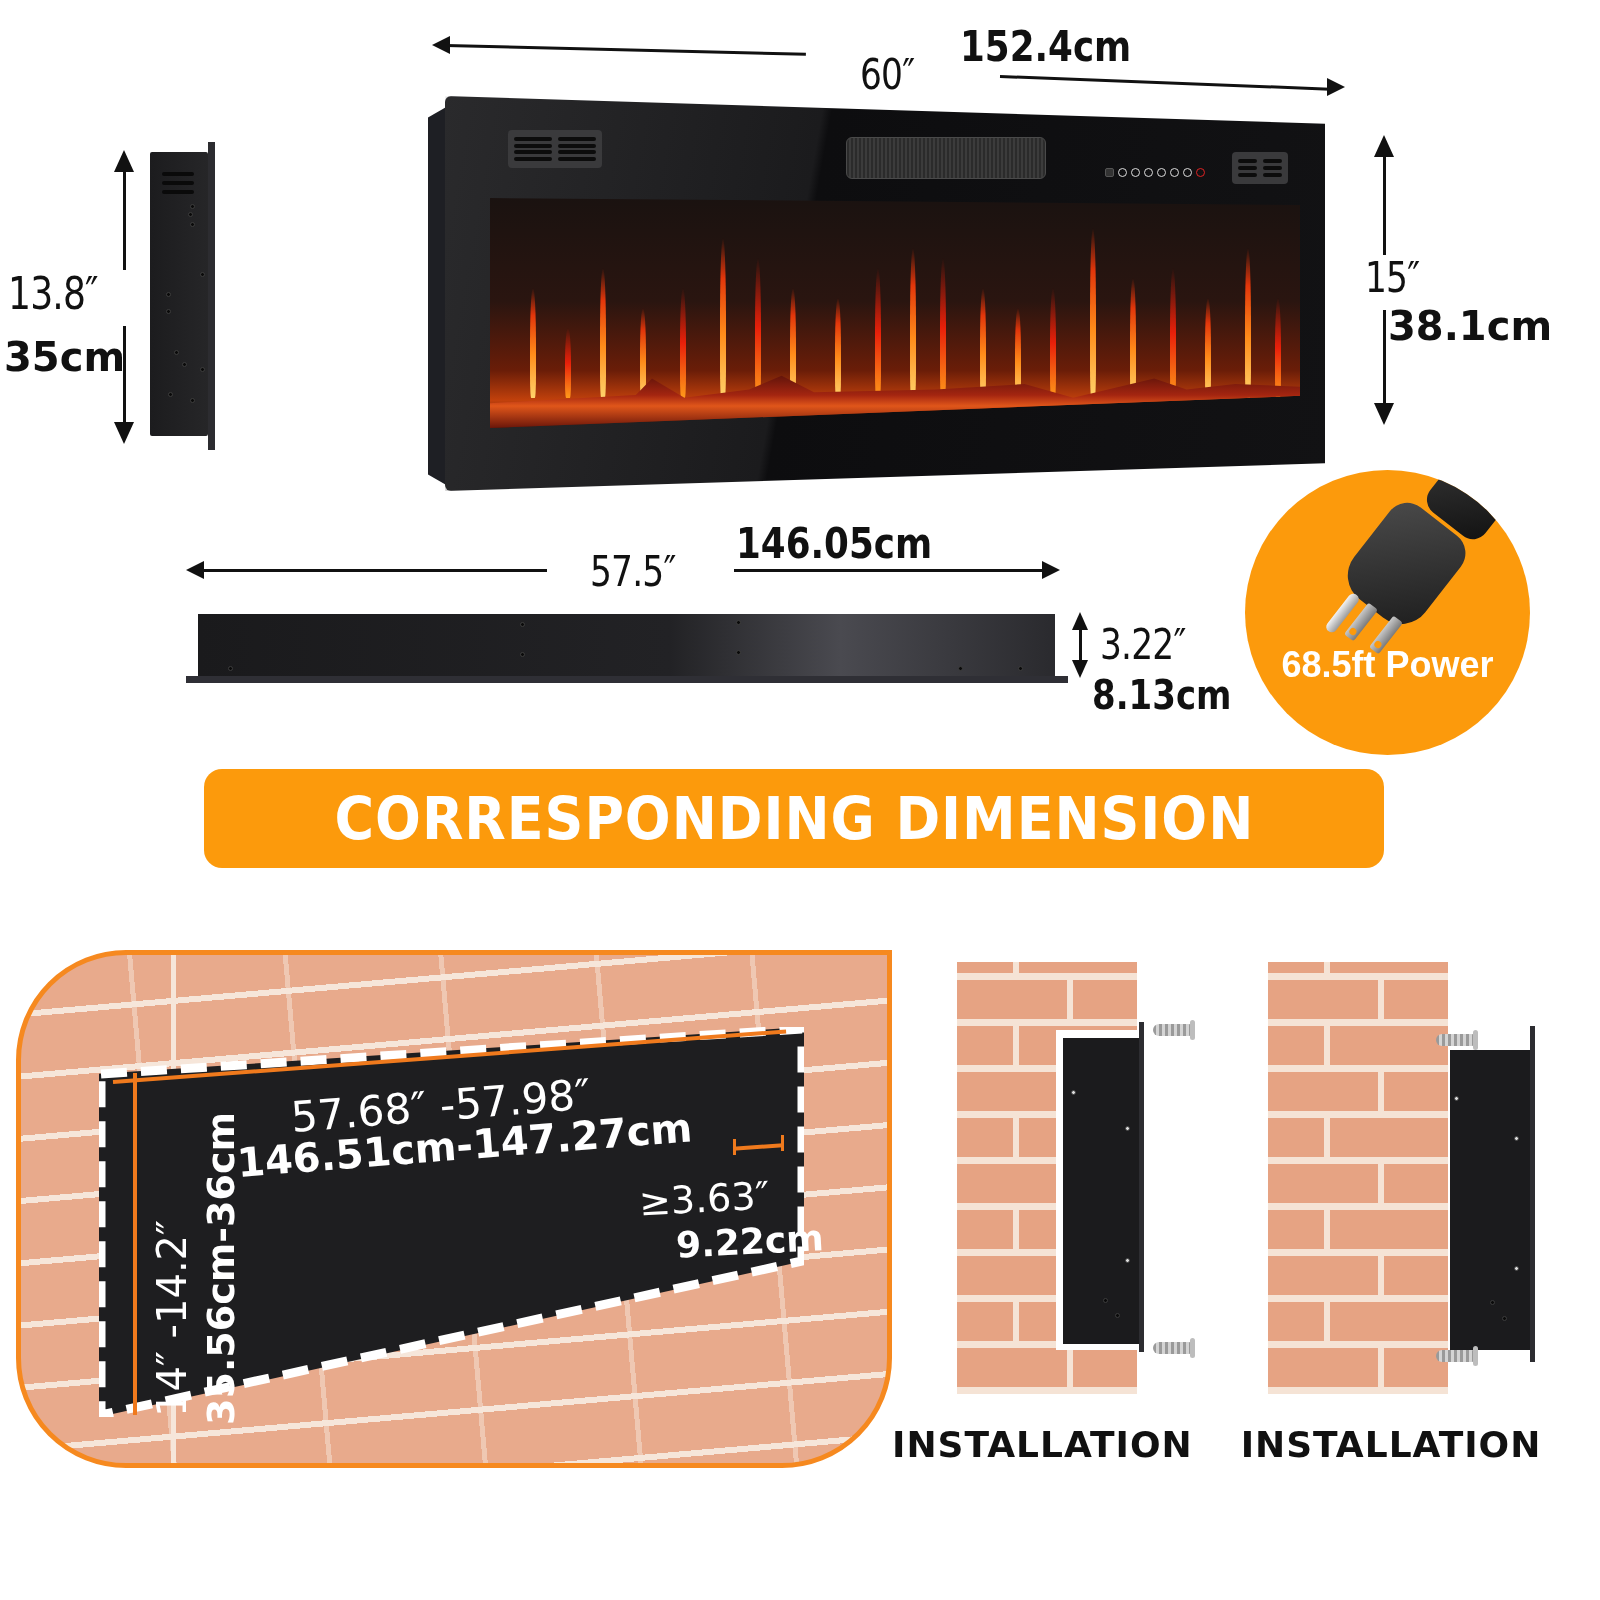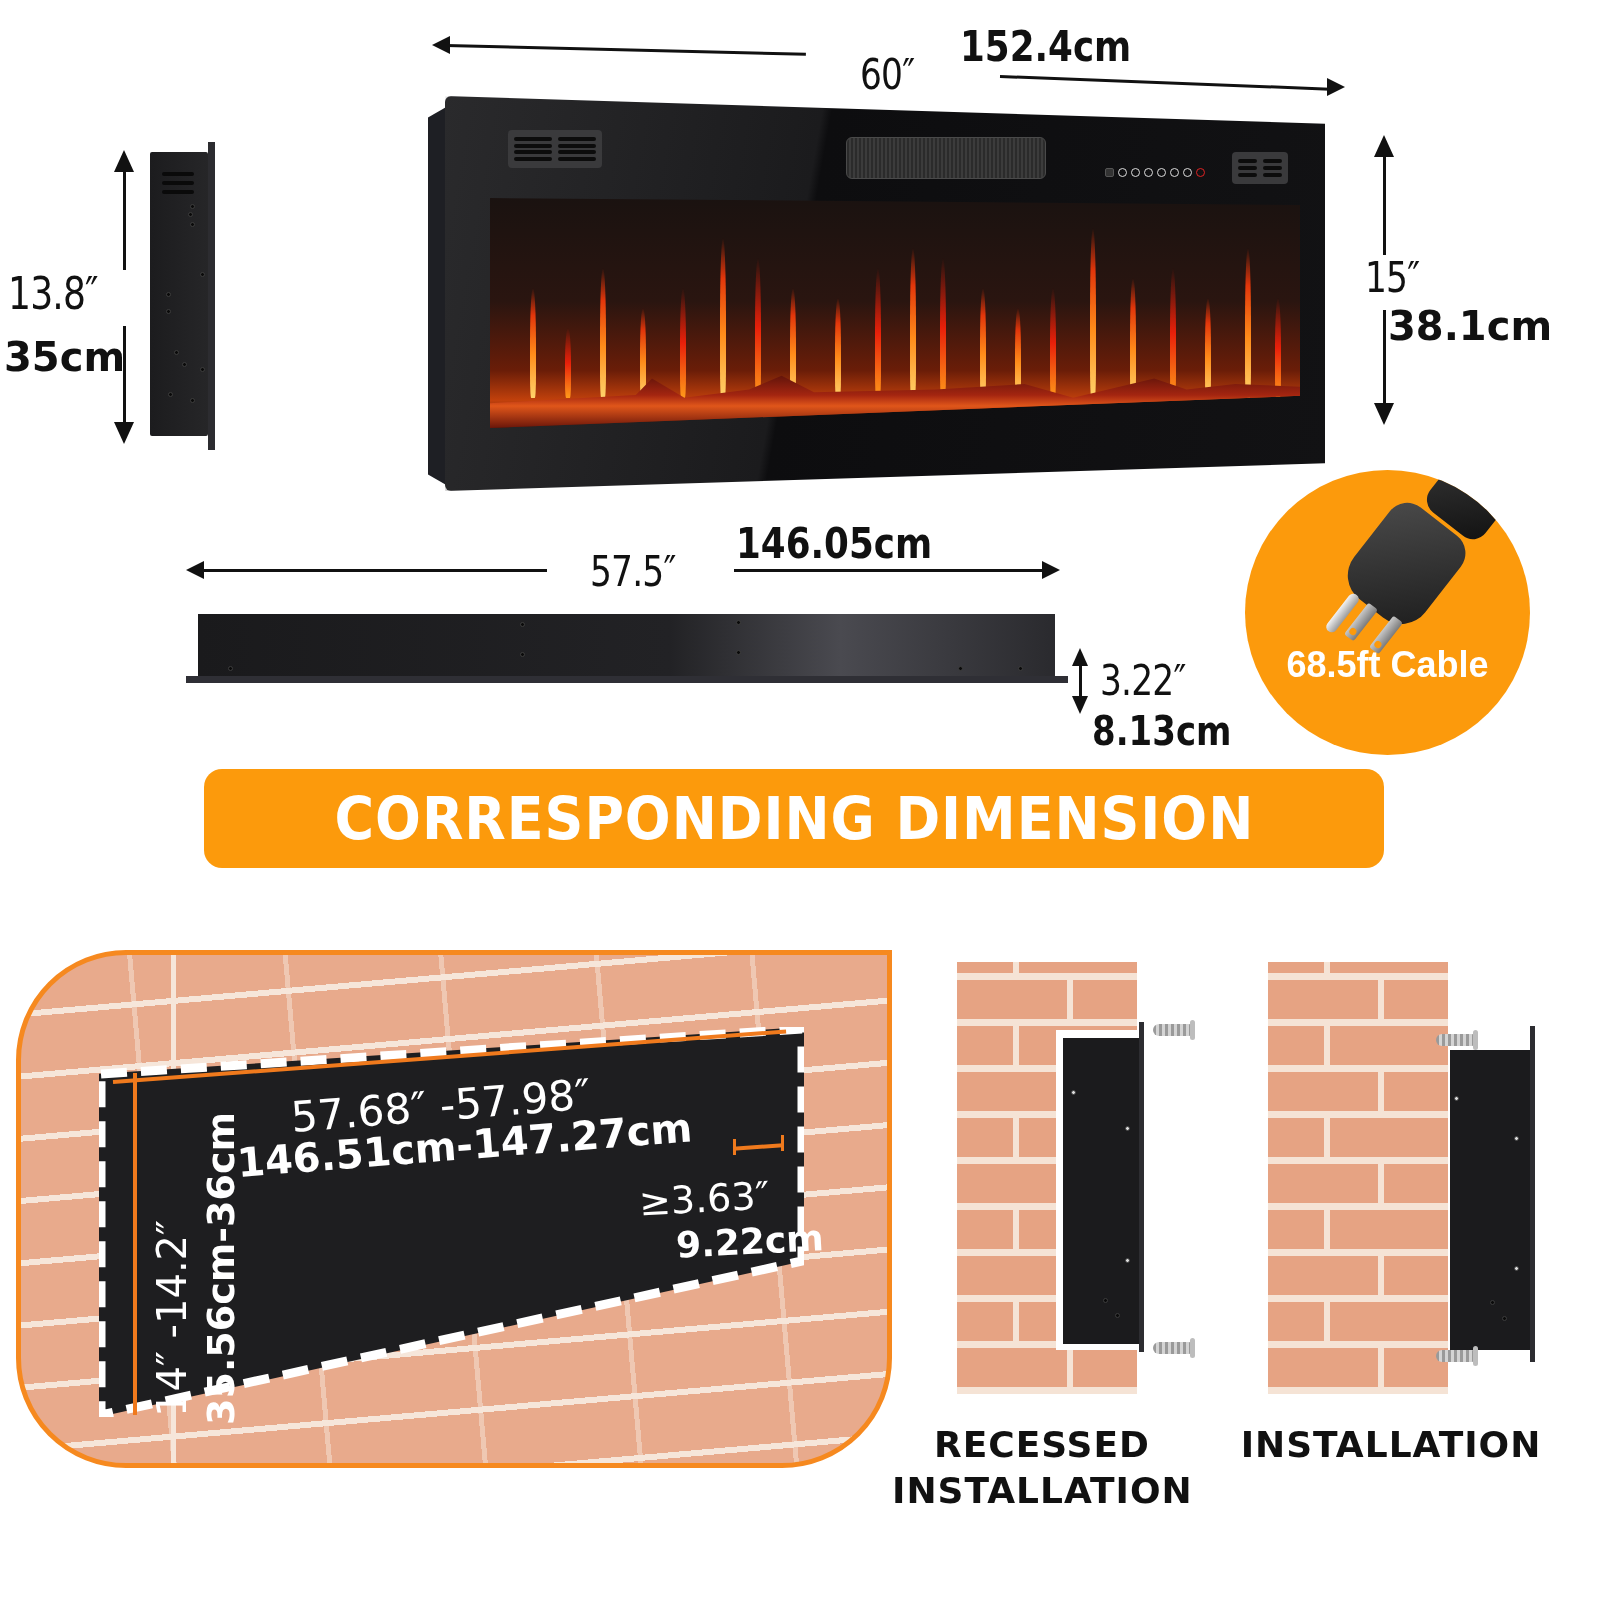--- a/index.html
+++ b/index.html
@@ -236,35 +236,35 @@
 <div class="abs top-profile">
   <div class="dot" style="left:322px; top:8px;"></div>
   <div class="dot" style="left:322px; top:38px;"></div>
   <div class="dot" style="left:538px; top:6px;"></div>
   <div class="dot" style="left:538px; top:36px;"></div>
   <div class="dot" style="left:30px; top:52px;"></div>
   <div class="dot" style="left:760px; top:52px;"></div>
   <div class="dot" style="left:820px; top:52px;"></div>
 </div>
 <div class="abs top-flange"></div>
-<div class="abs" style="left:1072px; top:648px; width:190px; height:110px;">
+<div class="abs" style="left:1072px; top:612px; width:190px; height:110px;">
   <div class="arrow-u" style="left:0; top:0; border-left-width:8px; border-right-width:8px; border-bottom-width:18px;"></div>
   <div class="abs vline" style="left:7px; top:16px; height:34px;"></div>
   <div class="arrow-d" style="left:0; top:48px; border-left-width:8px; border-right-width:8px; border-top-width:18px;"></div>
   <div class="abs dim-in" style="left:28px; top:8px;">3.22″</div>
   <div class="abs dim-cm narrow" style="left:20px; top:60px;">8.13cm</div>
 </div>
 
 <div class="abs cable-badge">
   <div class="plug-cord"></div>
   <div class="plug-body"></div>
   <div class="prong ground"></div>
   <div class="prong blade" style="left:110px; top:132px;"></div>
   <div class="prong blade" style="left:135px; top:145px;"></div>
-  <div class="cable-text" style="top:172px;">68.5ft Cable</div>
+  <div class="cable-text" style="top:172px;">68.5ft Power</div>
 </div>
 
 <div class="abs banner">
   <span class="banner-text">CORRESPONDING DIMENSION</span>
 </div>
 
 <div class="abs recess-panel">
   <div class="recess-hole"></div>
   <svg class="dash-frame" viewBox="0 0 705 390" preserveAspectRatio="none">
     <polygon points="2,47 703,2 703,234 2,388" fill="none" stroke="#ffffff" stroke-width="9" stroke-dasharray="26 14"></polygon>
@@ -297,21 +297,20 @@
     <div class="dot" style="left:62px; top:88px; background:#ddd;"></div>
     <div class="dot" style="left:62px; top:220px; background:#ddd;"></div>
     <div class="dot" style="left:40px; top:260px;"></div>
     <div class="dot" style="left:52px; top:275px;"></div>
   </div>
   <div class="unit-flange" style="left:182px; top:60px; width:5px; height:330px;"></div>
   <div class="screw" style="left:196px; top:62px;"></div>
   <div class="screw" style="left:196px; top:380px;"></div>
 </div>
 <div class="install-label" style="left:892px; top:1422px; width:300px;">
-  <div>RECESSED</div>
   <div>INSTALLATION</div>
 </div>
 
 <div class="abs" style="left:1268px; top:962px; width:280px; height:440px;">
   <div class="brick-col" style="left:0; top:0;">
     <div class="joints-a"></div>
       <div class="joints-b"></div>
   </div>
   <div class="unit-side" style="left:182px; top:88px; width:80px; height:300px;">
     <div class="dot" style="left:4px; top:46px; background:#ddd;"></div>

